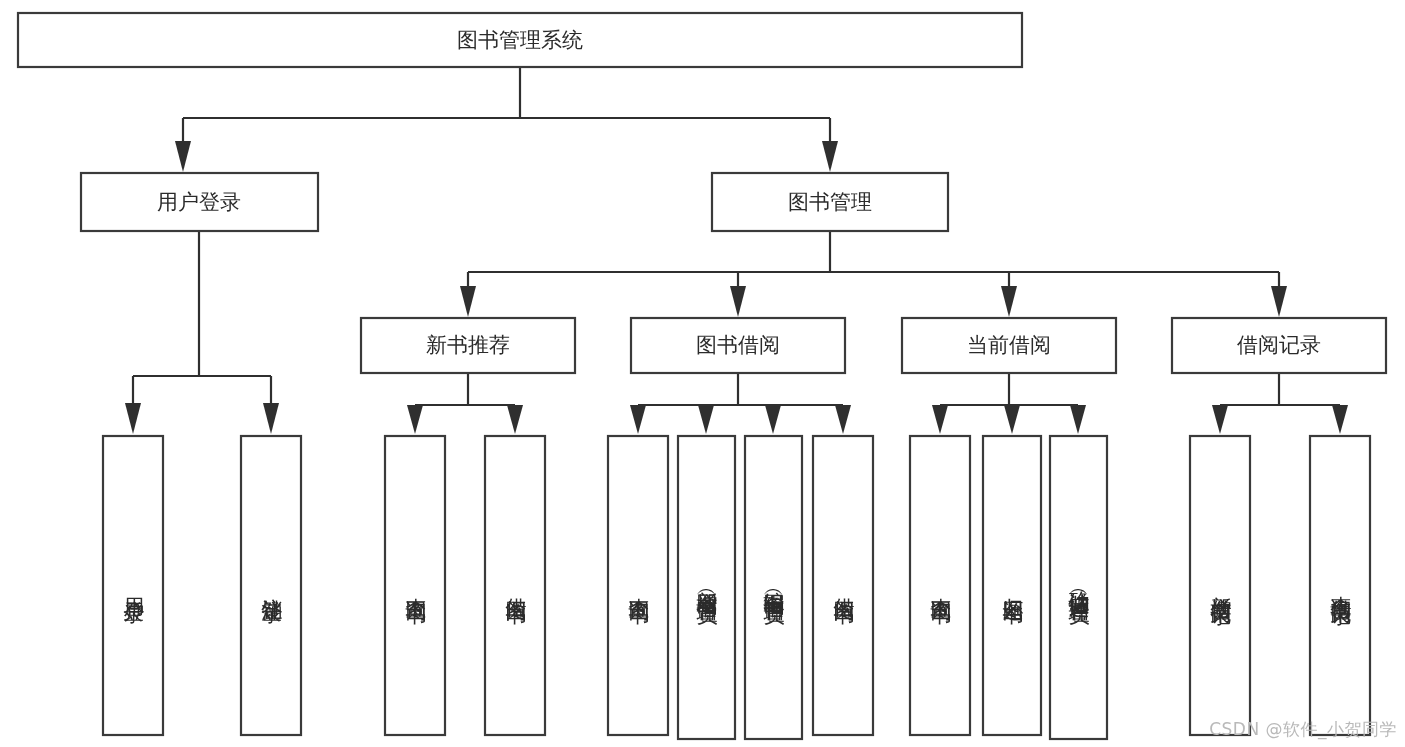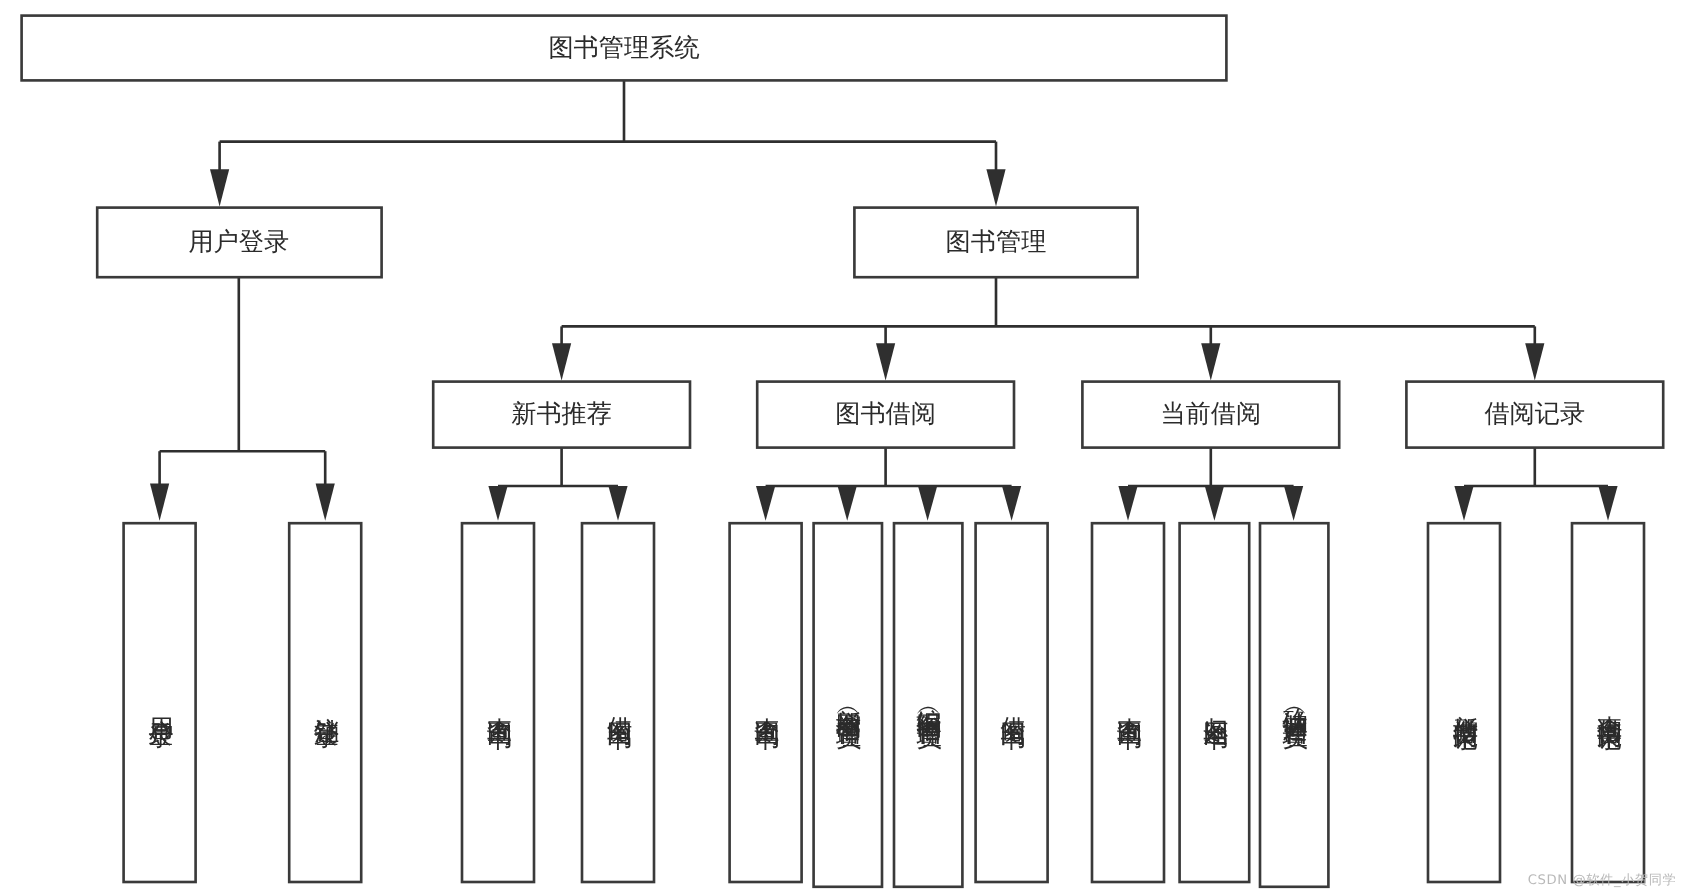--- a/index.html
+++ b/index.html
@@ -54,21 +54,21 @@
   }
   .arrow-head {
     fill: #2f2f2f;
     stroke: none;
   }
   .watermark {
     position: absolute;
     right: 8px;
     bottom: 6px;
     font-family: "DejaVu Sans", "Liberation Sans", sans-serif;
-    font-size: 11px;
+    font-size: 17px;
     color: #b9b9b9;
     white-space: nowrap;
     pointer-events: none;
     letter-spacing: 0.5px;
   }
 </style>
 </head>
 <body>
 
 <div id="diagram-root">

